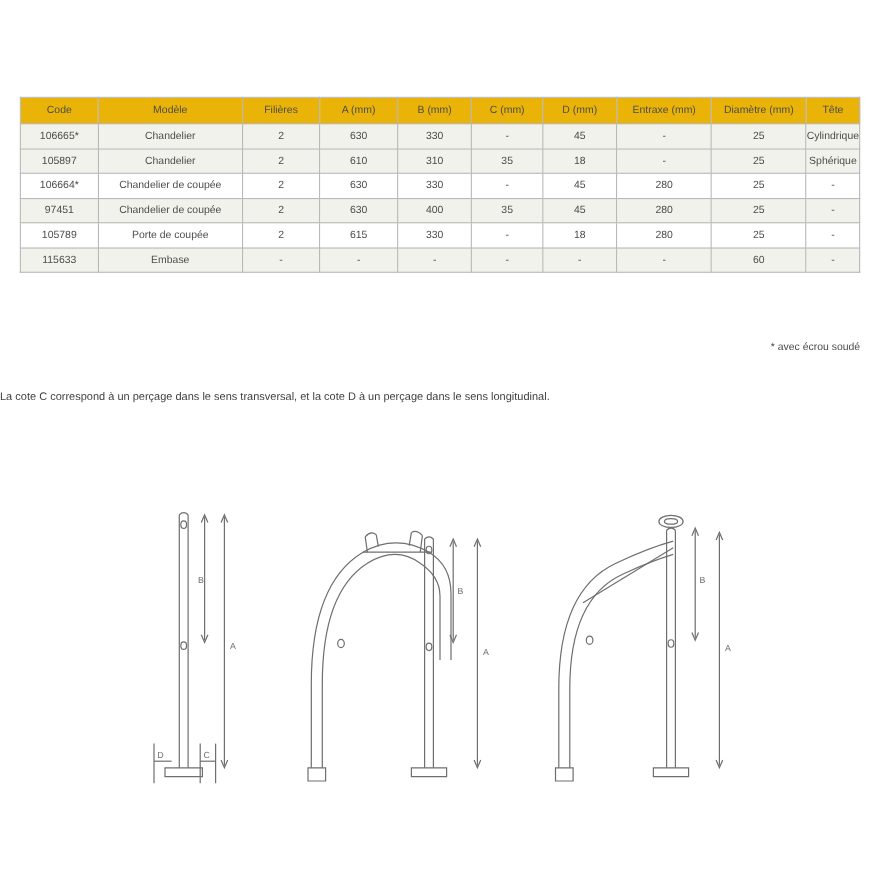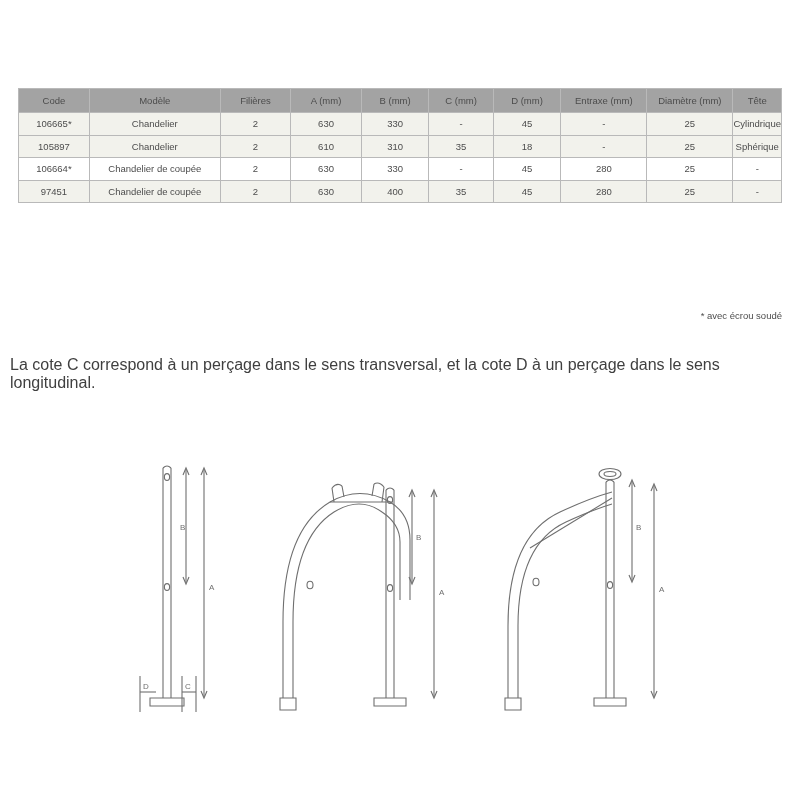--- a/index.html
+++ b/index.html
@@ -31,21 +31,21 @@
   table.spec-table td {
     border: 1px solid #b9b9b9;
     text-align: center;
     vertical-align: middle;
     padding: 0;
     height: 21.5px;
     font-weight: normal;
     white-space: nowrap;
   }
   table.spec-table thead th {
-    background: #a3a3a3;
+    background: #eab308;
     font-size: 9.5px;
     color: #4c4c4c;
     height: 23px;
   }
   table.spec-table tbody tr.alt td {
     background: #f3f3ee;
   }
   table.spec-table tbody tr td {
     background: #ffffff;
   }
@@ -65,23 +65,23 @@
 
   .table-note {
     position: absolute;
     right: 18px;
     top: 310px;
     font-size: 9.5px;
     color: #4c4c4c;
   }
   .paragraph {
     position: absolute;
-    left: 10px;
+    left: 0;
     top: 356px;
-    font-size: 16px;
+    font-size: 10px;
     color: #3f3f3f;
   }
   .figures {
     position: absolute;
     left: 0;
     top: 430px;
     width: 800px;
     height: 300px;
   }
   svg { display: block; }
@@ -147,20 +147,44 @@
         <td>Chandelier de coupée</td>
         <td>2</td>
         <td>630</td>
         <td>400</td>
         <td>35</td>
         <td>45</td>
         <td>280</td>
         <td>25</td>
         <td>-</td>
       </tr>
+      <tr>
+        <td>105789</td>
+        <td>Porte de coupée</td>
+        <td>2</td>
+        <td>615</td>
+        <td>330</td>
+        <td>-</td>
+        <td>18</td>
+        <td>280</td>
+        <td>25</td>
+        <td>-</td>
+      </tr>
+      <tr class="alt">
+        <td>115633</td>
+        <td>Embase</td>
+        <td>-</td>
+        <td>-</td>
+        <td>-</td>
+        <td>-</td>
+        <td>-</td>
+        <td>-</td>
+        <td>60</td>
+        <td>-</td>
+      </tr>
     </tbody>
   </table>
 </div>
 
 <div class="table-note">* avec écrou soudé</div>
 
 <div class="paragraph">La cote C correspond à un perçage dans le sens transversal, et la cote D à un perçage dans le sens longitudinal.</div>
 
 <div class="figures">
   <svg width="800" height="300" viewBox="0 0 800 300">

